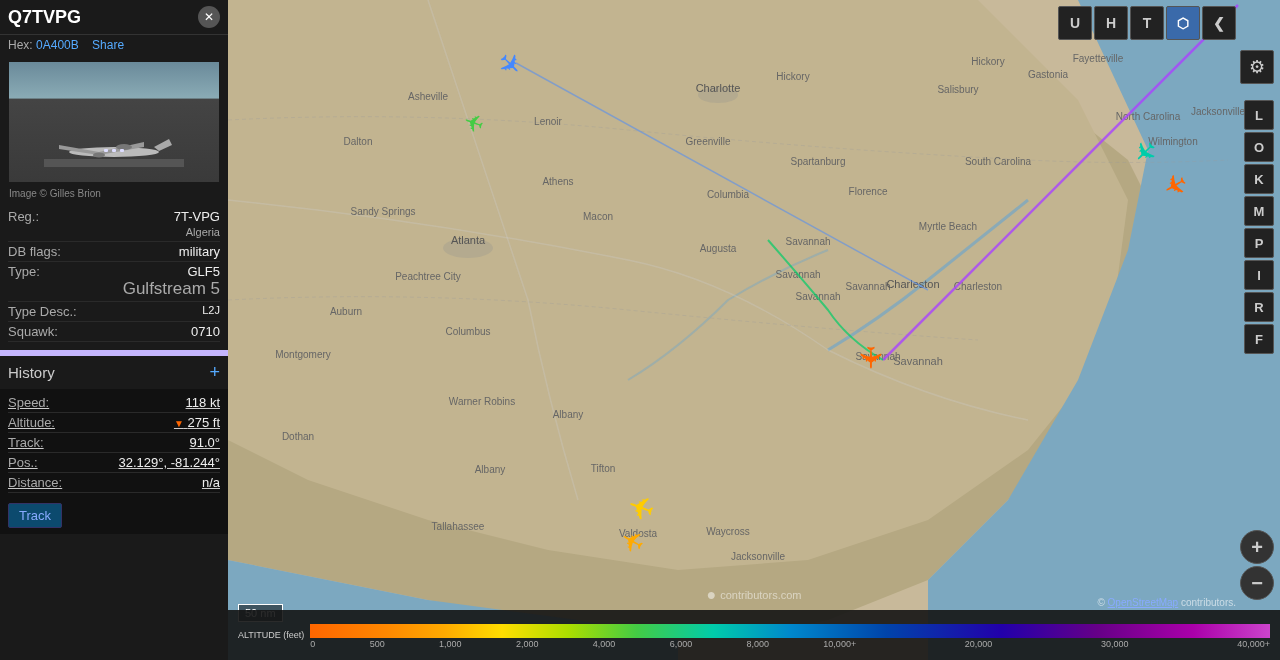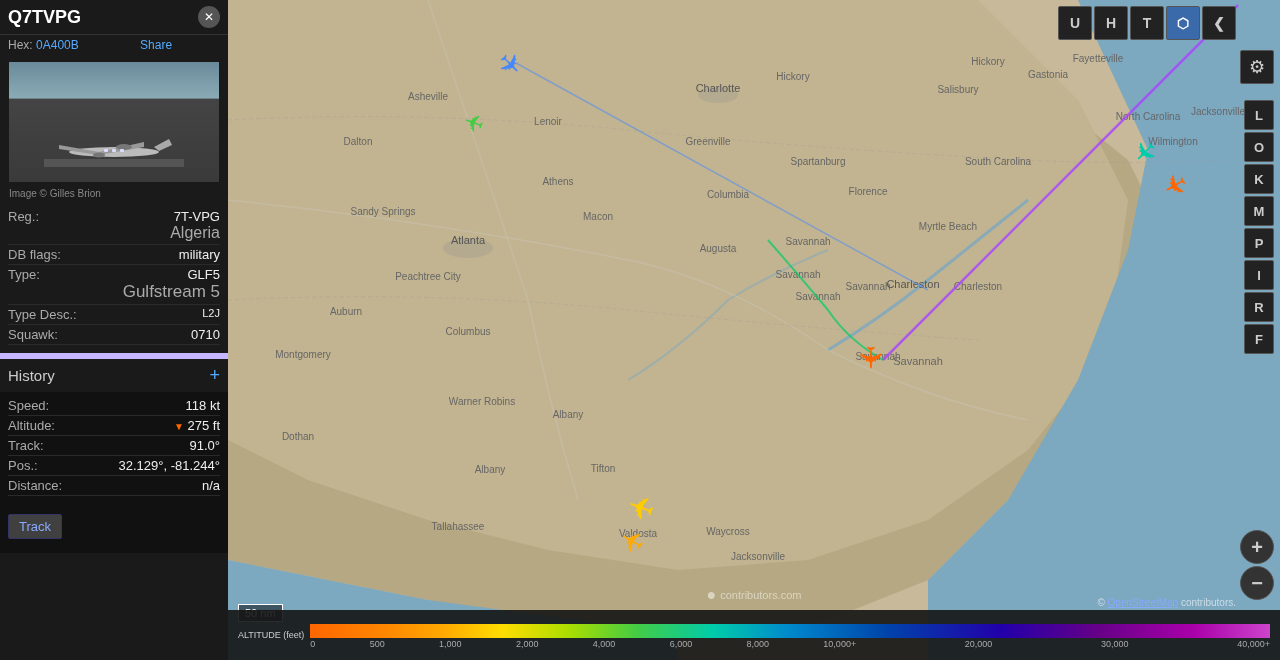--- a/index.html
+++ b/index.html
@@ -43,21 +43,21 @@
       border-radius: 50%;
       display: flex; align-items: center; justify-content: center;
       font-size: 12px;
     }
 
     #hex-share {
       padding: 3px 8px 6px;
       font-size: 12px;
       color: #aaa;
     }
-    #hex-share a { color: #5af; text-decoration: none; margin-left: 48px; }
+    #hex-share a { color: #5af; text-decoration: none; }
 
     #aircraft-photo {
       width: 210px;
       height: 120px;
       margin: 4px 9px;
       background: #333;
       overflow: hidden;
       position: relative;
     }
     #aircraft-photo-inner {
@@ -124,29 +124,30 @@
     }
 
     #spatial-data {
       padding: 4px 8px;
     }
     .spatial-row {
       display: flex;
       justify-content: space-between;
       padding: 2px 0;
       border-bottom: 1px solid #2a2a2a;
+      text-decoration: underline;
     }
     .spatial-label { color: #aaa; }
     .spatial-value { color: #eee; }
 
     .down-arrow { color: #f60; font-size: 10px; }
 
     #track-btn {
-      margin: 14px 8px;
-      background: #404040;
+      margin: 6px 8px;
+      background: #0c4a6e;
       border: 1px solid #336;
       color: #8af;
       padding: 4px 10px;
       cursor: pointer;
       font-size: 13px;
       border-radius: 2px;
     }
 
     
     #map-container {
@@ -384,21 +385,21 @@
       </svg>
     </div>
   </div>
   <div id="photo-credit">Image © Gilles Brion</div>
 
   <div id="aircraft-info">
     <div class="info-row">
       <span class="info-label">Reg.:</span>
       <div style="text-align:right;">
         <span class="info-value">7T-VPG</span><br>
-        <span class="info-value" style="color:#aaa; font-size:16px;">Algeria</span>
+        <span class="info-value" style="color:#aaa; font-size:11px;">Algeria</span>
       </div>
     </div>
     <div class="info-row">
       <span class="info-label">DB flags:</span>
       <span class="info-value">military</span>
     </div>
     <div class="info-row">
       <span class="info-label">Type:</span>
       <div style="text-align:right;">
         <span class="info-value">GLF5</span><br>

